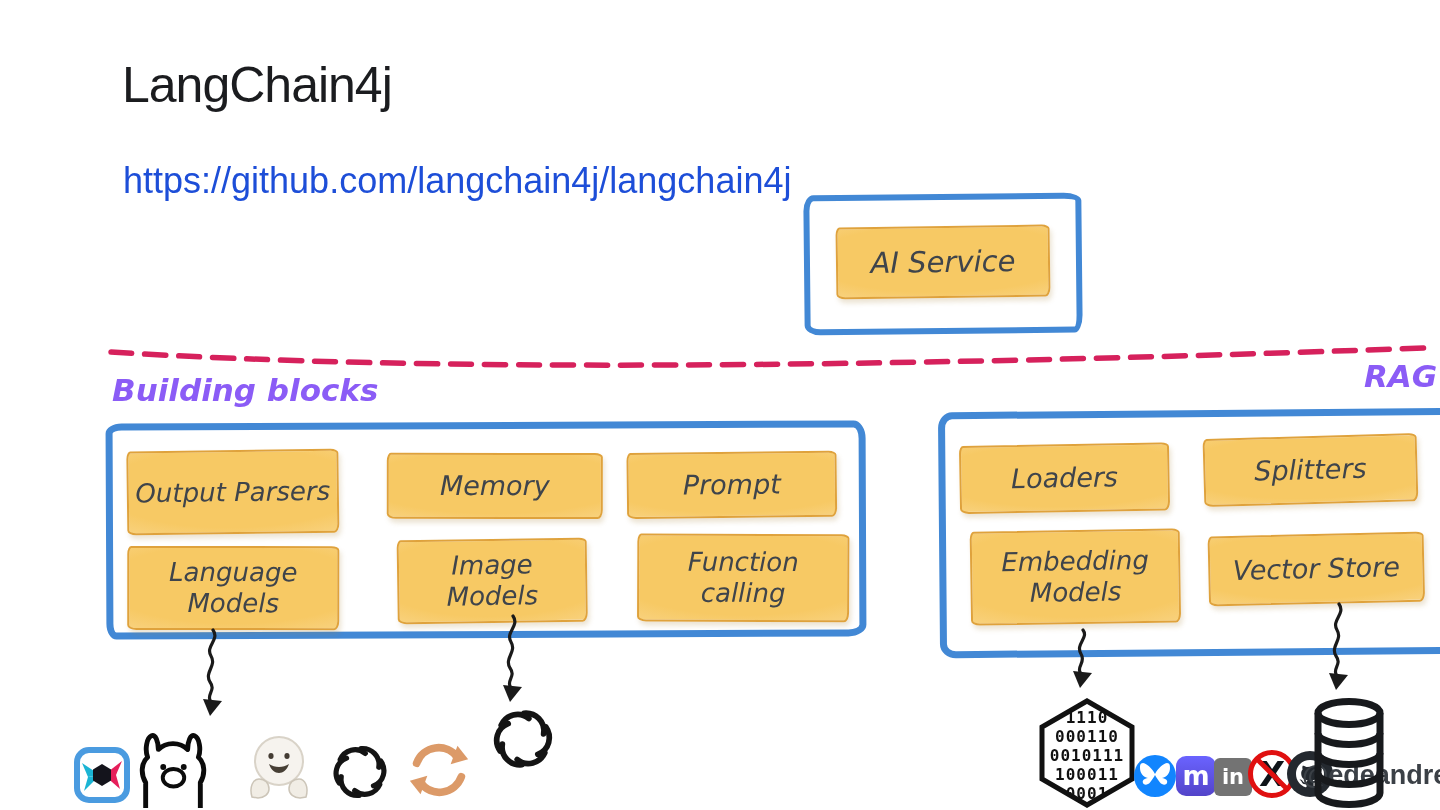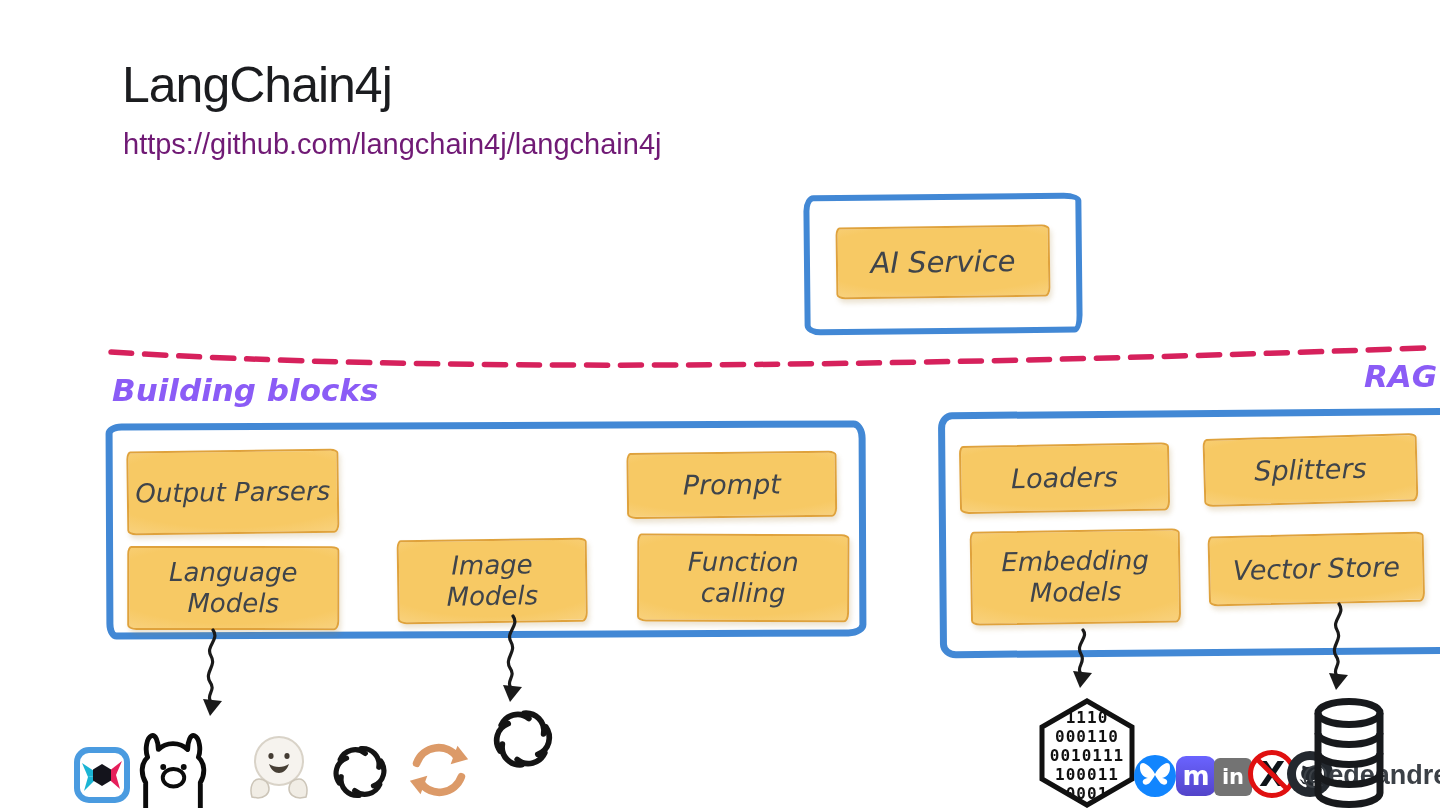--- a/index.html
+++ b/index.html
@@ -3,21 +3,21 @@
 <meta charset="utf-8">
 <style>
   * { box-sizing: border-box; margin: 0; padding: 0; }
   html,body { background:#fff; }
   .slide {
     position: relative; width: 1412px; height: 810px; background:#ffffff;
     overflow: hidden; font-family: "Liberation Sans", sans-serif; margin-left: 48px;
   }
 
   .title { position:absolute; left:74px; top:56px; font-size:50px; font-weight:400; color:#1b1c1f; letter-spacing:-1px; }
-  .link  { position:absolute; left:75px; top:128px; font-size:29px; font-weight:400; color:#701a75; text-decoration:none; }
+  .link  { position:absolute; left:75px; top:160px; font-size:36px; font-weight:400; color:#1d4ed8; text-decoration:none; }
 
   .blue-frame { position:absolute; border:6px solid #4288d5; background:#fff;
     border-radius:10px 18px 8px 16px / 16px 8px 18px 10px; }
   .ai-frame { left:756px; top:194px; width:278px; height:140px; transform:rotate(-0.6deg); }
   .bb-container { left:58px; top:422px; width:760px; height:216px; border-width:7px;
     border-radius:16px 12px 18px 10px / 10px 18px 12px 16px; transform:rotate(-0.25deg); }
   .rag-container { left:891px; top:410px; width:528px; height:246px; border-width:7px;
     border-radius:14px 18px 10px 16px / 16px 10px 18px 14px; transform:rotate(-0.5deg); }
 
   .obox { position:absolute; display:flex; align-items:center; justify-content:center; text-align:center;
@@ -77,20 +77,21 @@
 
   <svg class="abs" style="left:60px;top:340px;" width="1320" height="36" viewBox="0 0 1320 36">
     <path d="M3 12 C 320 32, 760 28, 1316 8" fill="none" stroke="#d6215c" stroke-width="5.5" stroke-linecap="round" stroke-dasharray="21 13"></path>
   </svg>
 
   <div class="section-label bb-label">Building blocks</div>
   <div class="section-label rag-label">RAG</div>
 
   <div class="blue-frame bb-container">
     <div class="obox box-output-parsers">Output Parsers</div>
+    <div class="obox box-memory">Memory</div>
     <div class="obox box-prompt">Prompt</div>
     <div class="obox box-language-models">Language Models</div>
     <div class="obox box-image-models">Image Models</div>
     <div class="obox box-function-calling">Function calling</div>
   </div>
 
   <div class="blue-frame rag-container">
     <div class="obox box-loaders">Loaders</div>
     <div class="obox box-splitters">Splitters</div>
     <div class="obox box-embedding-models">Embedding Models</div>

